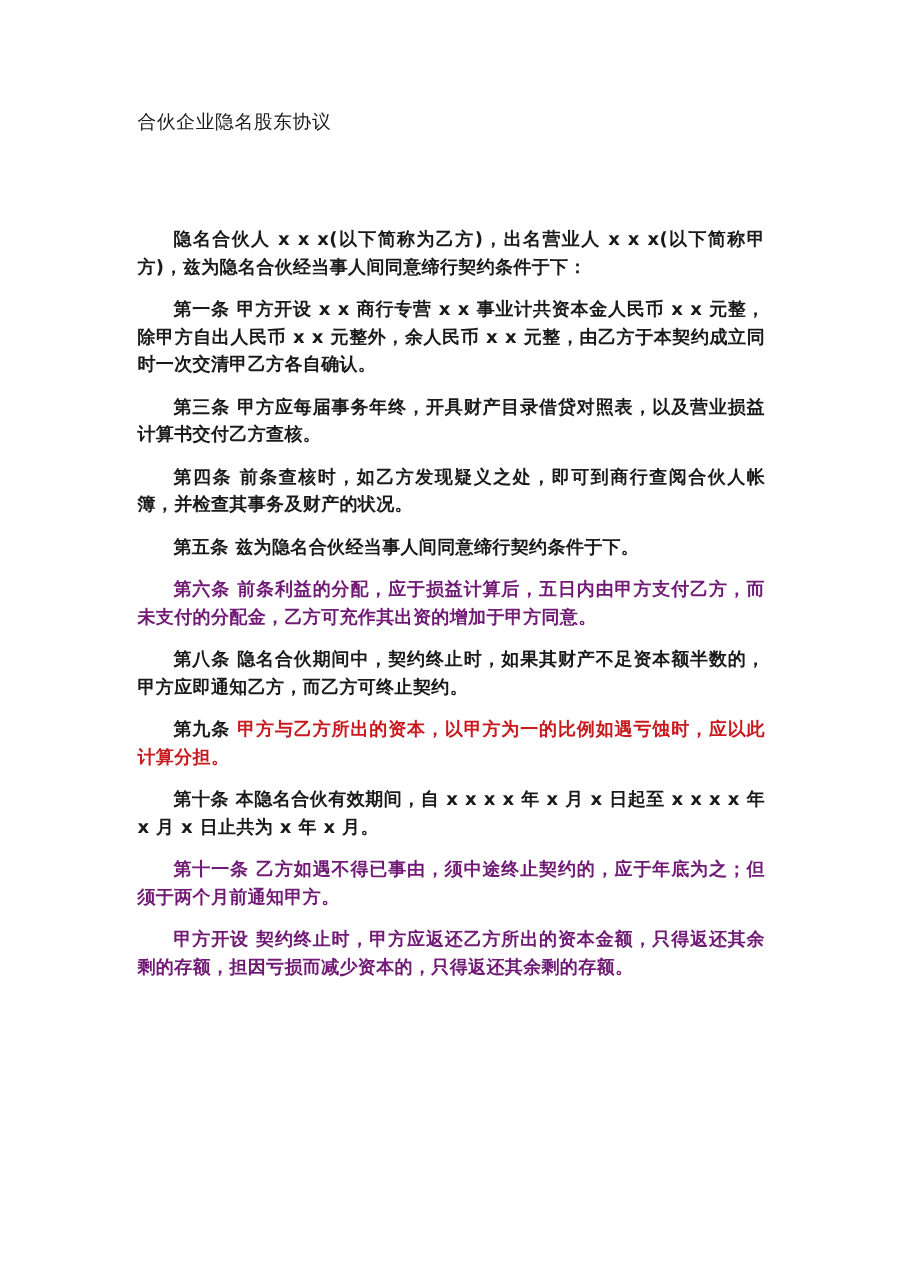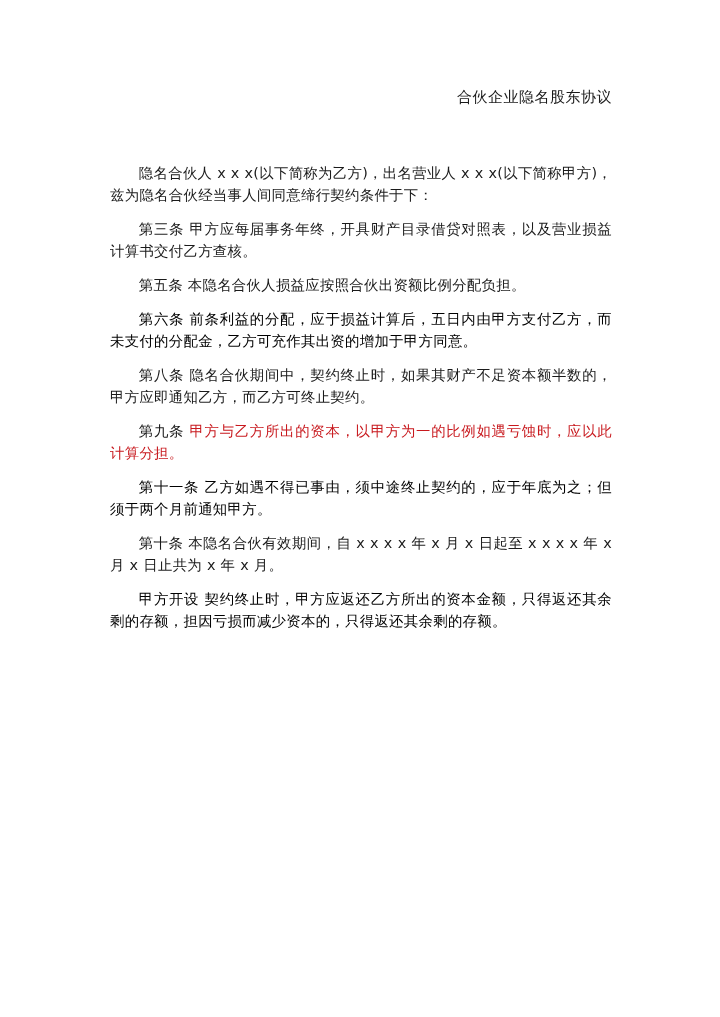--- a/index.html
+++ b/index.html
@@ -15,61 +15,64 @@
       font-family: "DejaVu Sans", "Liberation Sans", sans-serif;
       color: #1a1a1a;
     }
     .page {
       position: absolute;
       left: 110px;
       top: 86px;
       width: 502px;
     }
     .title {
-      text-align: right;
+      text-align: left;
       font-size: 15px;
       line-height: 22px;
-      margin: 0 0 54px 0;
+      margin: 0 0 73px 0;
       font-weight: normal;
       letter-spacing: 0.5px;
     }
     .para {
       font-size: 14.4px;
       line-height: 22px;
       margin: 0 0 12px 0;
       text-indent: 2em;
       text-align: justify;
       text-align-last: left;
       letter-spacing: 0.3px;
       word-break: break-all;
+      font-weight: bold;
     }
-    .para.red { color: #000000; }
+    .para.red { color: #701a75; }
     .para .red-span { color: #c8191e; }
   </style>
 </head>
 <body>
 
 <div class="page">
   <div class="title">合伙企业隐名股东协议</div>
 
   <p class="para"><span>隐名合伙人 x x x(以下简称为乙方)，出名营业人 x x x(以下简称甲方)，兹为隐名合伙经当事人间同意缔行契约条件于下：</span></p>
 
+  <p class="para"><span>第一条</span><span> 甲方开设 x x 商行专营 x x 事业计共资本金人民币 x x 元整，除甲方自出人民币 x  x 元整外，余人民币 x  x 元整，由乙方于本契约成立同时一次交清甲乙方各自确认。</span></p>
 
 
   <p class="para"><span>第三条</span><span>  甲方应每届事务年终，开具财产目录借贷对照表，以及营业损益计算书交付乙方查核。</span></p>
 
+  <p class="para"><span>第四条</span><span>  前条查核时，如乙方发现疑义之处，即可到商行查阅合伙人帐簿，并检查其事务及财产的状况。</span></p>
 
-  <p class="para"><span>第五条</span><span>  本隐名合伙人损益应按照合伙出资额比例分配负担。</span></p>
+  <p class="para"><span>第五条</span><span>  兹为隐名合伙经当事人间同意缔行契约条件于下。</span></p>
 
   <p class="para red"><span>第六条</span><span>  前条利益的分配，应于损益计算后，五日内由甲方支付乙方，而未支付的分配金，乙方可充作其出资的增加于甲方同意。</span></p>
 
 
 
   <p class="para"><span>第八条</span><span>  隐名合伙期间中，契约终止时，如果其财产不足资本额半数的，甲方应即通知乙方，而乙方可终止契约。</span></p>
 
   <p class="para"><span>第九条</span><span class="red-span">  甲方与乙方所出的资本，以甲方为一的比例如遇亏蚀时，应以此计算分担。</span></p>
 
+  <p class="para"><span>第十条</span><span> 本隐名合伙有效期间，自 x  x  x  x 年 x 月 x 日起至  x  x  x  x 年 x 月 x 日止共为 x 年 x 月。</span></p>
+
   <p class="para red"><span>第十一条</span><span> 乙方如遇不得已事由，须中途终止契约的，应于年底为之；但须于两个月前通知甲方。</span></p>
-
-  <p class="para"><span>第十条</span><span> 本隐名合伙有效期间，自 x  x  x  x 年 x 月 x 日起至  x  x  x  x 年 x 月 x 日止共为 x 年 x 月。</span></p>
 
   <p class="para red"><span>甲方开设</span><span> 契约终止时，甲方应返还乙方所出的资本金额，只得返还其余剩的存额，担因亏损而减少资本的，只得返还其余剩的存额。</span></p>
 </div>
 
 </body></html>

